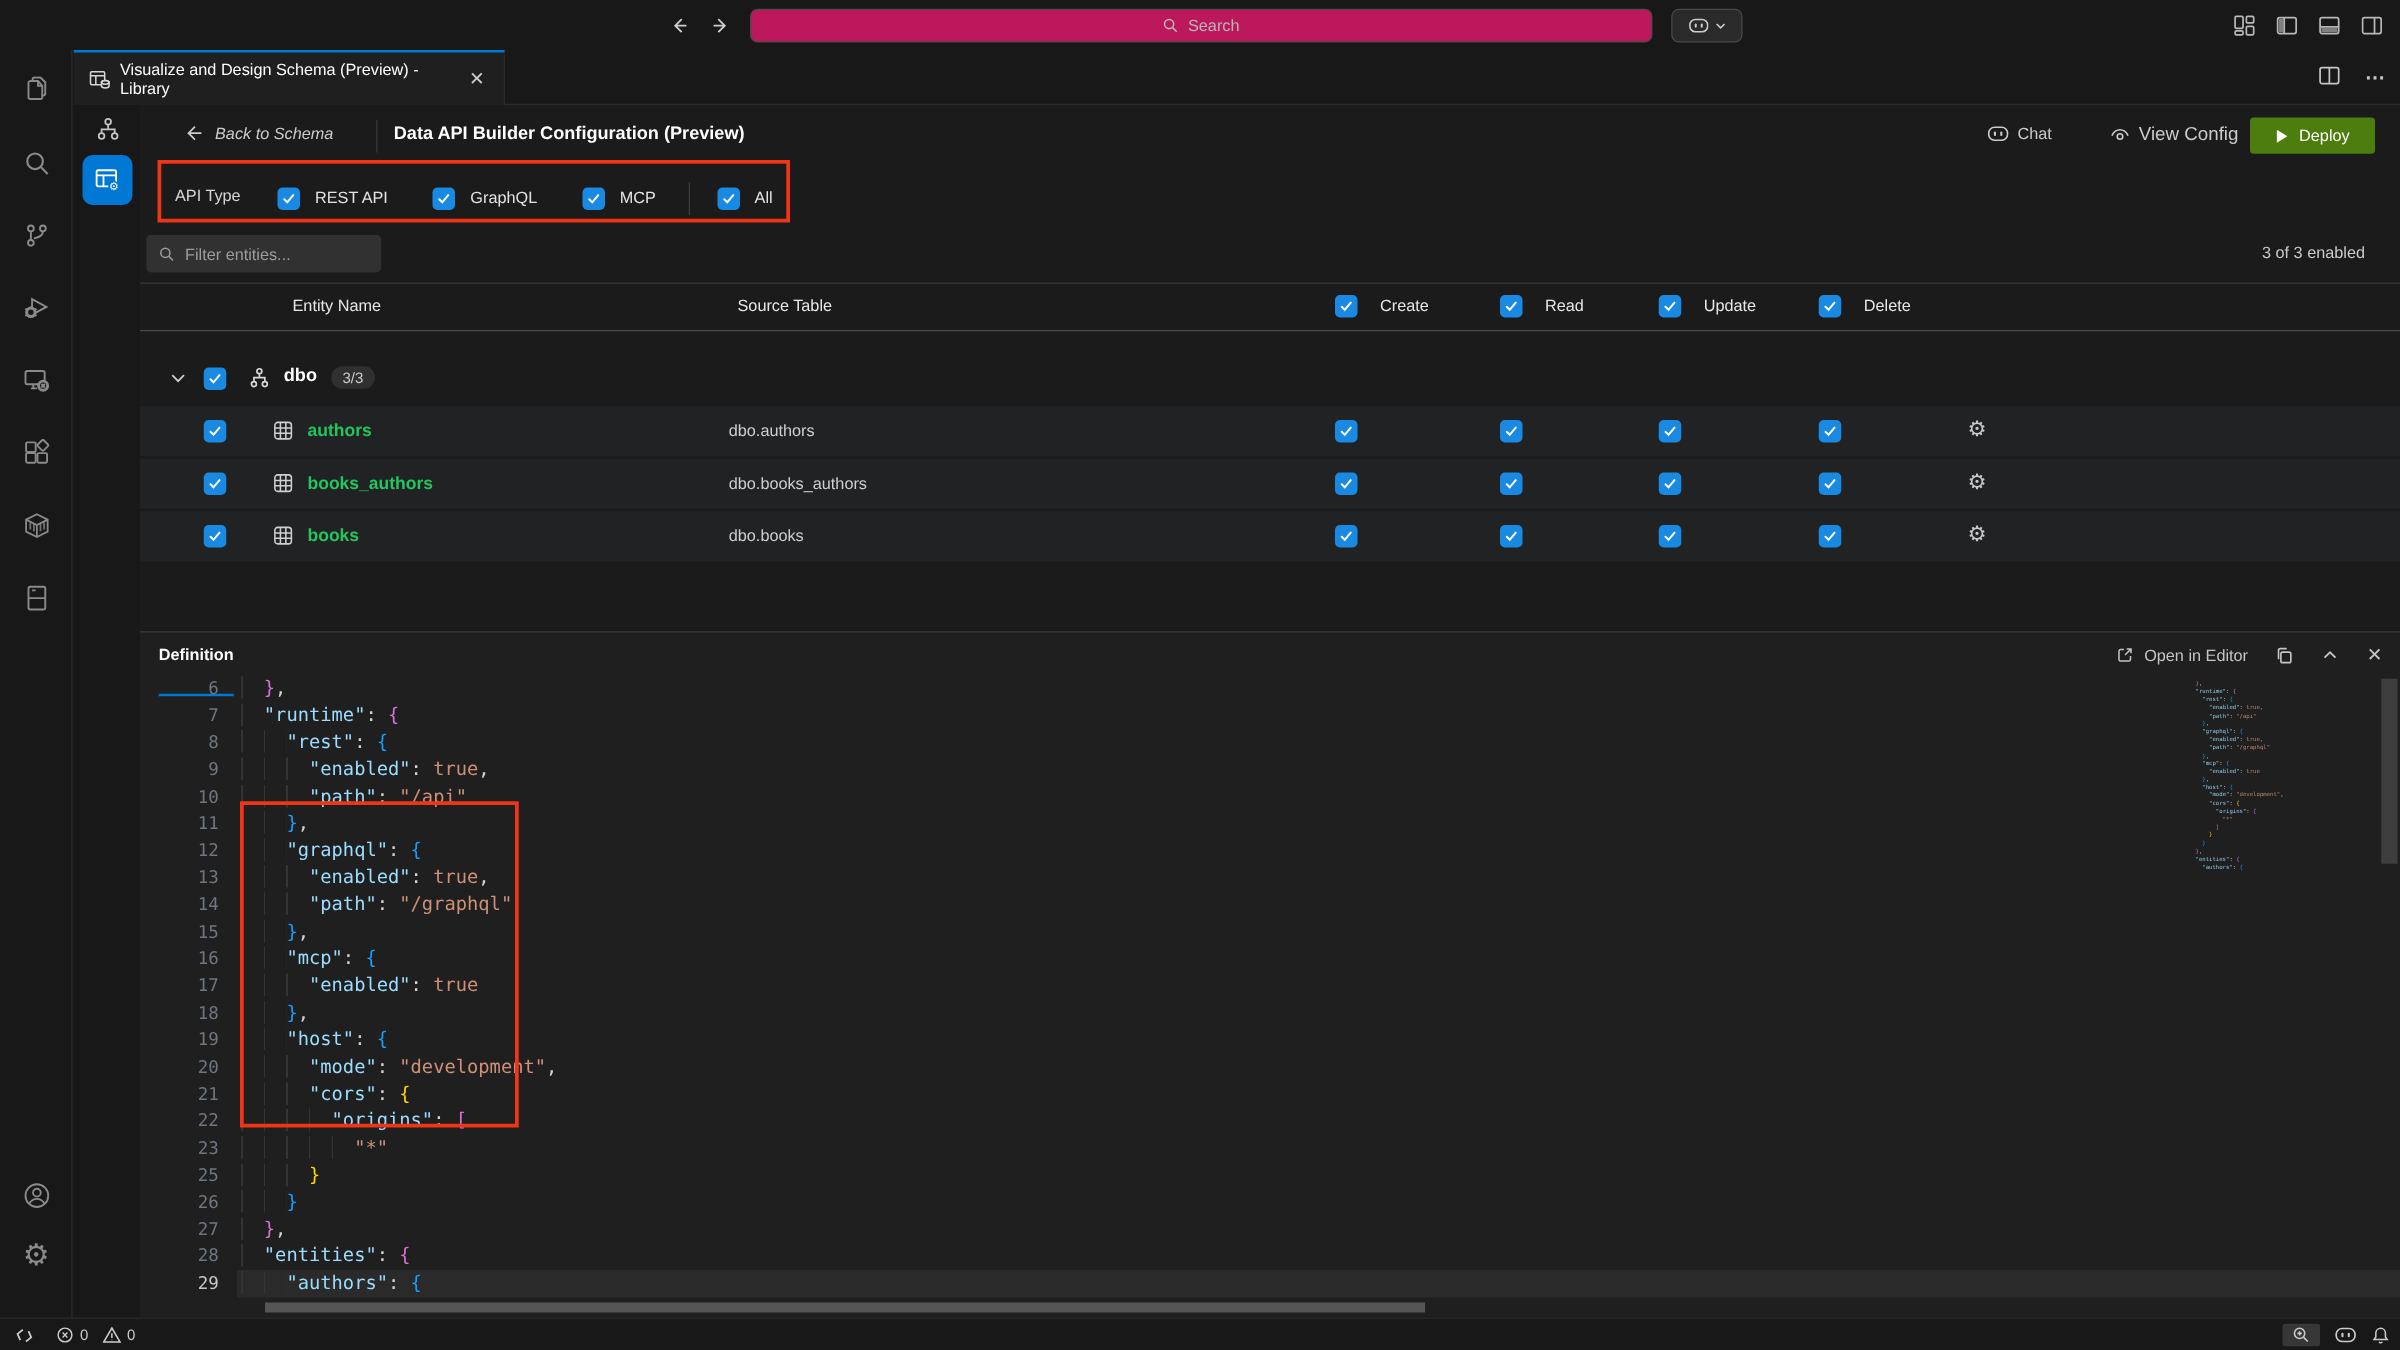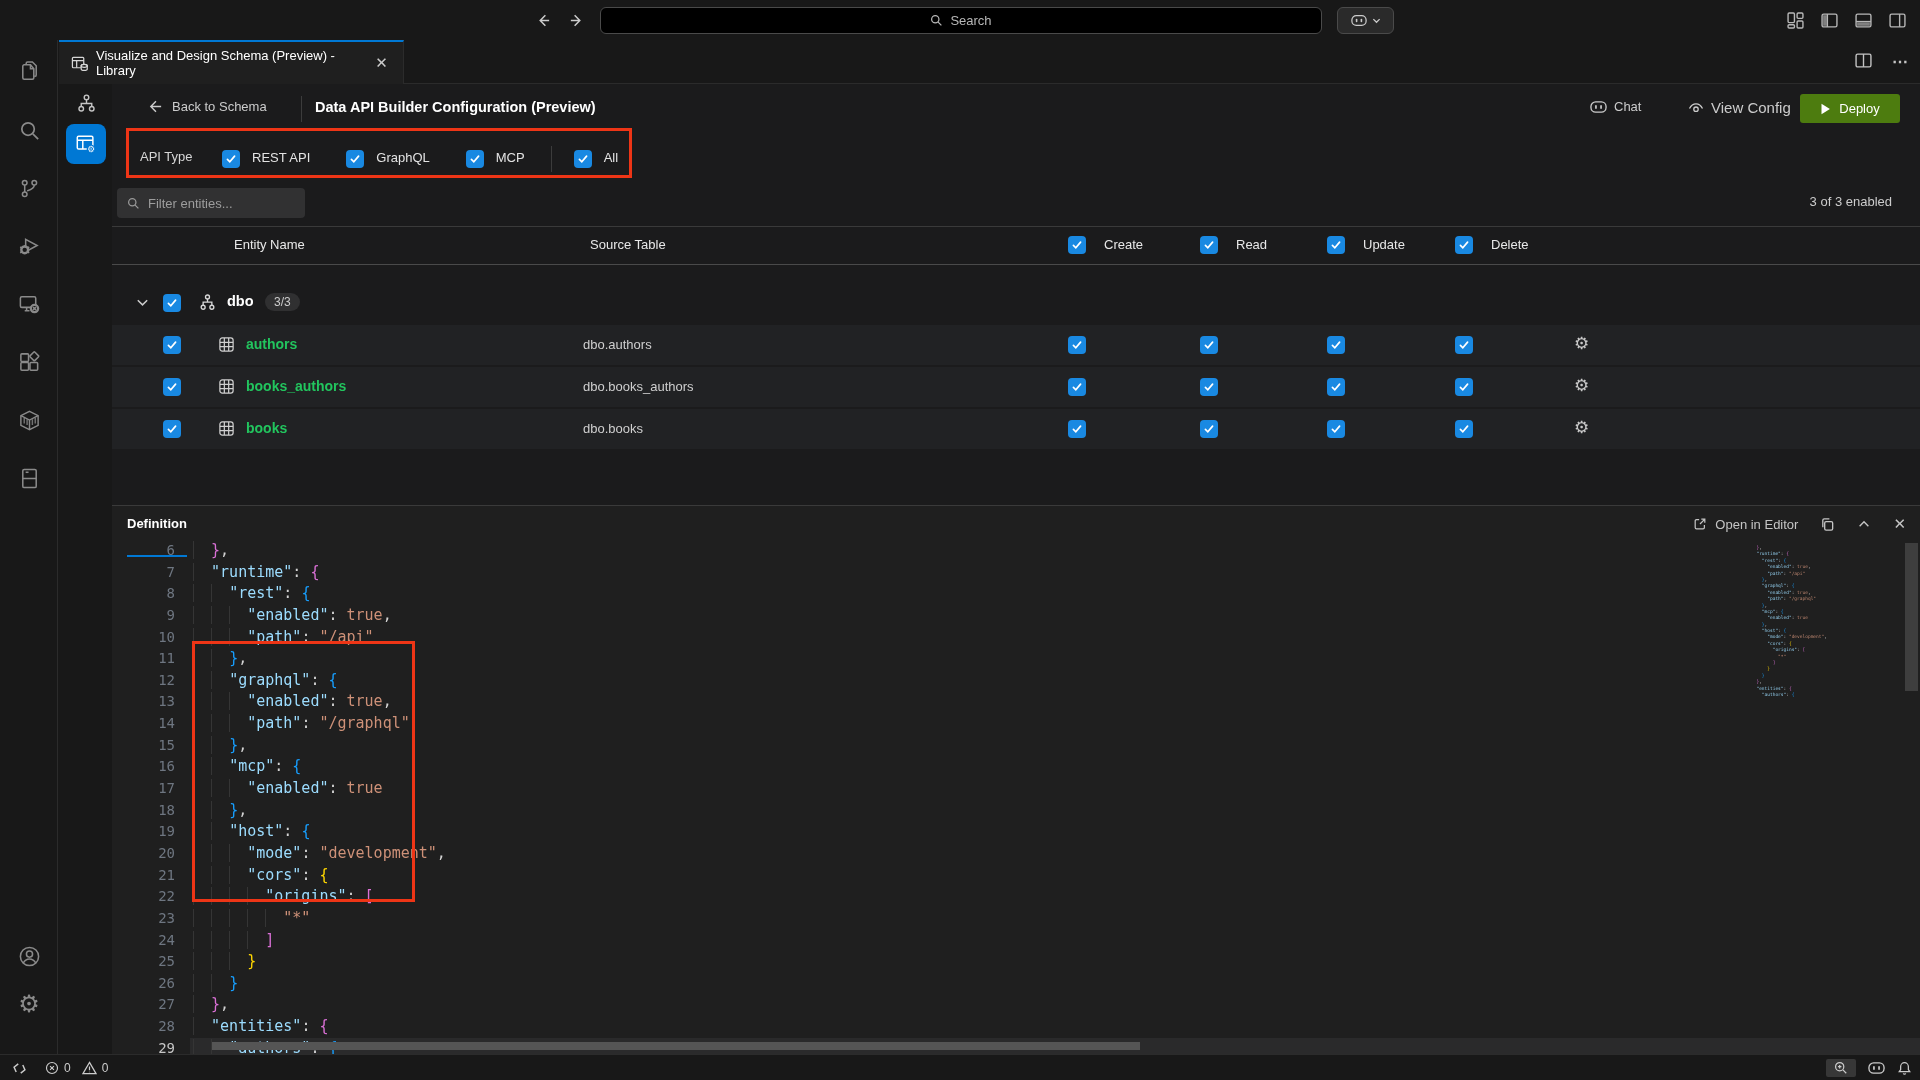--- a/index.html
+++ b/index.html
@@ -4,21 +4,21 @@
 <style>
   * { margin:0; padding:0; box-sizing:border-box; }
   html,body { width:1920px; height:1080px; background:#000; overflow:hidden; }
   body { font-family:"Liberation Sans", sans-serif; color:#cccccc; }
   #app { position:relative; width:1920px; height:1080px; background:#181818; overflow:hidden; }
   svg { display:block; }
 
   
   .titlebar { position:absolute; left:0; top:0; width:1920px; height:40px; background:#181818; }
   .nav-arrow { position:absolute; top:8px; width:24px; height:24px; display:flex; align-items:center; justify-content:center; color:#cccccc; }
-  .searchbox { position:absolute; left:600px; top:7px; width:722px; height:27px; background:#000000; border:1px solid #4a4a4a; border-radius:6px; display:flex; align-items:center; justify-content:center; gap:7px; color:#b8b8b8; font-size:13px; }
+  .searchbox { position:absolute; left:600px; top:7px; width:722px; height:27px; background:#be185d; border:1px solid #4a4a4a; border-radius:6px; display:flex; align-items:center; justify-content:center; gap:7px; color:#b8b8b8; font-size:13px; }
   .copilot-btn { position:absolute; left:1337px; top:7px; width:57px; height:27px; background:#2a2a2a; border:1px solid #4a4a4a; border-radius:6px; display:flex; align-items:center; justify-content:center; gap:5px; color:#cccccc; }
   .tb-icons { position:absolute; right:14px; top:12px; display:flex; gap:17px; }
   .tb-icons .ic { width:17px; height:16px; color:#b8b8b8; }
 
   
   .activitybar { position:absolute; left:0; top:40px; width:58px; height:1014px; background:#181818; border-right:1px solid #2b2b2b; }
   .ab-item { position:absolute; left:0; width:58px; height:48px; display:flex; align-items:center; justify-content:center; color:#8a8a8a; }
   .ab-item svg { width:23px; height:23px; }
 
   
@@ -29,21 +29,21 @@
 
   
   .webview { position:absolute; left:59px; top:84px; right:0; bottom:26px; background:#1b1b1c; }
   .strip { position:absolute; left:0; top:0; width:53px; bottom:0; background:#181818; }
   .strip-icon { position:absolute; left:13px; width:28px; height:28px; display:flex; align-items:center; justify-content:center; color:#c5c5c5; }
   .strip-active { position:absolute; left:7px; top:40px; width:40px; height:40px; background:#0078d4; border-radius:8px; display:flex; align-items:center; justify-content:center; color:#fff; }
 
   .main { position:absolute; left:53px; top:0; right:0; bottom:0; }
 
   .hdr-row { position:absolute; left:0; top:10px; right:0; height:32px; }
-  .back-link { position:absolute; left:36px; top:5px; display:flex; align-items:center; gap:9px; color:#cccccc; font-size:13px; }
+  .back-link { position:absolute; left:36px; top:5px; display:flex; align-items:center; gap:9px; color:#cccccc; font-size:13px;font-style:italic; }
   .hdr-divider { position:absolute; left:189px; top:2px; width:1px; height:26px; background:#3c3c3c; }
   .hdr-title { position:absolute; left:203px; top:5px; font-size:14.5px; font-weight:bold; color:#ffffff; }
   .chat-btn { position:absolute; left:1478px; top:5px; display:flex; align-items:center; gap:7px; color:#cccccc; font-size:13px; }
   .viewcfg-btn { position:absolute; left:1576px; top:5px; display:flex; align-items:center; gap:7px; color:#cccccc; font-size:15px; }
   .deploy-btn { position:absolute; left:1688px; top:0; width:100px; height:29px; background:#4d7c0f; border-radius:3px; color:#ffffff; font-size:13px; display:flex; align-items:center; justify-content:center; gap:8px; }
 
   .cb { display:inline-flex; width:18px; height:18px; background:var(--cbblue); border-radius:4px; align-items:center; justify-content:center; flex:none; }
   .cb svg { width:12px; height:12px; }
 
   .api-row { position:absolute; left:0; top:50px; right:0; height:48px; }
@@ -592,21 +592,20 @@
             <div class="codeline"><span class="ln">14</span><span class="tk-ws">      </span><span class="tk-k">"path"</span><span class="tk-p">: </span><span class="tk-s">"/graphql"</span></div>
             <div class="codeline"><span class="ln">15</span><span class="tk-ws">    </span><span class="tk-b3">}</span><span class="tk-p">,</span></div>
             <div class="codeline"><span class="ln">16</span><span class="tk-ws">    </span><span class="tk-k">"mcp"</span><span class="tk-p">: </span><span class="tk-b3">{</span></div>
             <div class="codeline"><span class="ln">17</span><span class="tk-ws">      </span><span class="tk-k">"enabled"</span><span class="tk-p">: </span><span class="tk-v">true</span></div>
             <div class="codeline"><span class="ln">18</span><span class="tk-ws">    </span><span class="tk-b3">}</span><span class="tk-p">,</span></div>
             <div class="codeline"><span class="ln">19</span><span class="tk-ws">    </span><span class="tk-k">"host"</span><span class="tk-p">: </span><span class="tk-b3">{</span></div>
             <div class="codeline"><span class="ln">20</span><span class="tk-ws">      </span><span class="tk-k">"mode"</span><span class="tk-p">: </span><span class="tk-s">"development"</span><span class="tk-p">,</span></div>
             <div class="codeline"><span class="ln">21</span><span class="tk-ws">      </span><span class="tk-k">"cors"</span><span class="tk-p">: </span><span class="tk-b1">{</span></div>
             <div class="codeline"><span class="ln">22</span><span class="tk-ws">        </span><span class="tk-k">"origins"</span><span class="tk-p">: </span><span class="tk-b2">[</span></div>
             <div class="codeline"><span class="ln">23</span><span class="tk-ws">          </span><span class="tk-s">"*"</span></div>
-            <div class="codeline"><span class="ln">24</span><span class="tk-ws">        </span><span class="tk-b2">]</span></div>
             <div class="codeline"><span class="ln">25</span><span class="tk-ws">      </span><span class="tk-b1">}</span></div>
             <div class="codeline"><span class="ln">26</span><span class="tk-ws">    </span><span class="tk-b3">}</span></div>
             <div class="codeline"><span class="ln">27</span><span class="tk-ws">  </span><span class="tk-b2">}</span><span class="tk-p">,</span></div>
             <div class="codeline"><span class="ln">28</span><span class="tk-ws">  </span><span class="tk-k">"entities"</span><span class="tk-p">: </span><span class="tk-b2">{</span></div>
             <div class="codeline cur"><span class="ln">29</span><span class="tk-ws">    </span><span class="tk-k">"authors"</span><span class="tk-p">: </span><span class="tk-b3">{</span></div>
           </div>
         <div class="annot-box" style="left:80px; top:135px; width:223px; height:261px;"></div>
         <div class="minimap" id="minimap">
             <div class="codeline"><span class="tk-ws">  </span><span class="tk-b2">}</span><span class="tk-p">,</span></div>
             <div class="codeline"><span class="tk-ws">  </span><span class="tk-k">"runtime"</span><span class="tk-p">: </span><span class="tk-b2">{</span></div>

